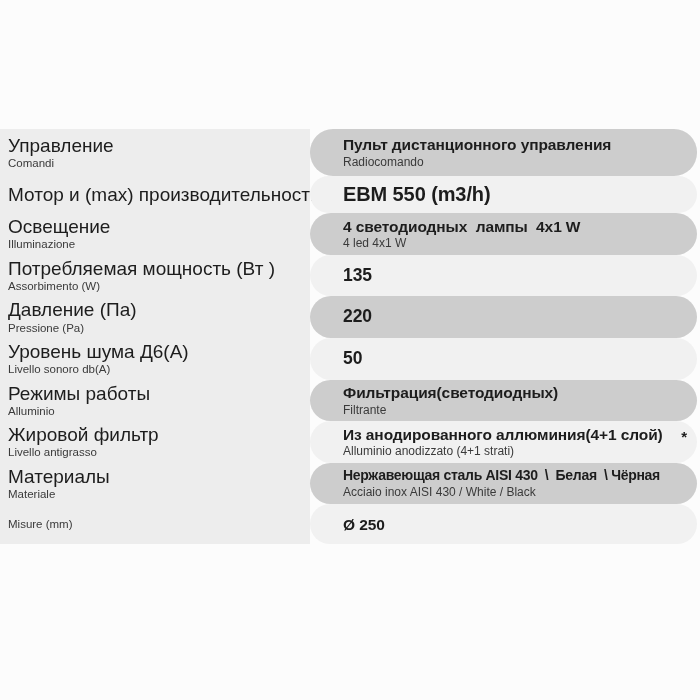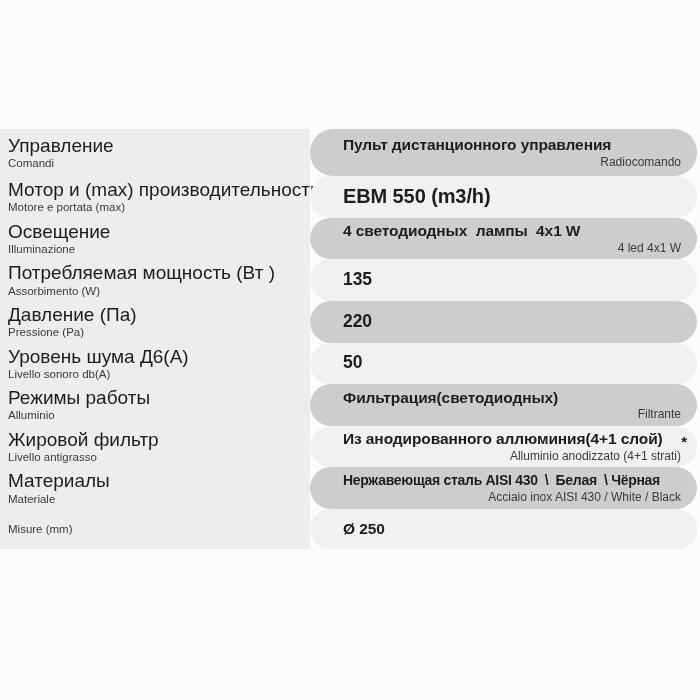--- a/index.html
+++ b/index.html
@@ -59,21 +59,20 @@
     color: var(--text-dark);
     line-height: 1.25;
     white-space: pre;
     letter-spacing: -0.1px;
   }
   .value-sub {
     font-size: 12px;
     color: var(--text-sub);
     line-height: 1.25;
     white-space: pre;
-    text-align: right;
   }
   .row:nth-child(2)  .value-main { font-size: 20px; }
   .row:nth-child(4)  .value-main,
   .row:nth-child(5)  .value-main,
   .row:nth-child(6)  .value-main { font-size: 17.5px; }
   .row:nth-child(9)  .value-main { font-size: 14px; letter-spacing: -0.3px; }
   .row:nth-child(11) .value-main { font-size: 19px; }
   .value-note {
     position: absolute;
     right: 10px; top: 7px;
@@ -94,21 +93,20 @@
     </div>
     <div class="value-cell">
       <div class="value-main">Пульт дистанционного управления</div>
       <div class="value-sub">Radiocomando</div>
 
     </div>
   </div>
       <div class="row">
     <div class="label-cell">
       <div class="label-ru">Мотор и (max) производительность</div>
-      <div class="label-it">Motore e portata (max)</div>
     </div>
     <div class="value-cell">
       <div class="value-main">EBM 550 (m3/h)</div>
 
     </div>
   </div>
       <div class="row">
     <div class="label-cell">
       <div class="label-ru">Освещение</div>
       <div class="label-it">Illuminazione</div>

